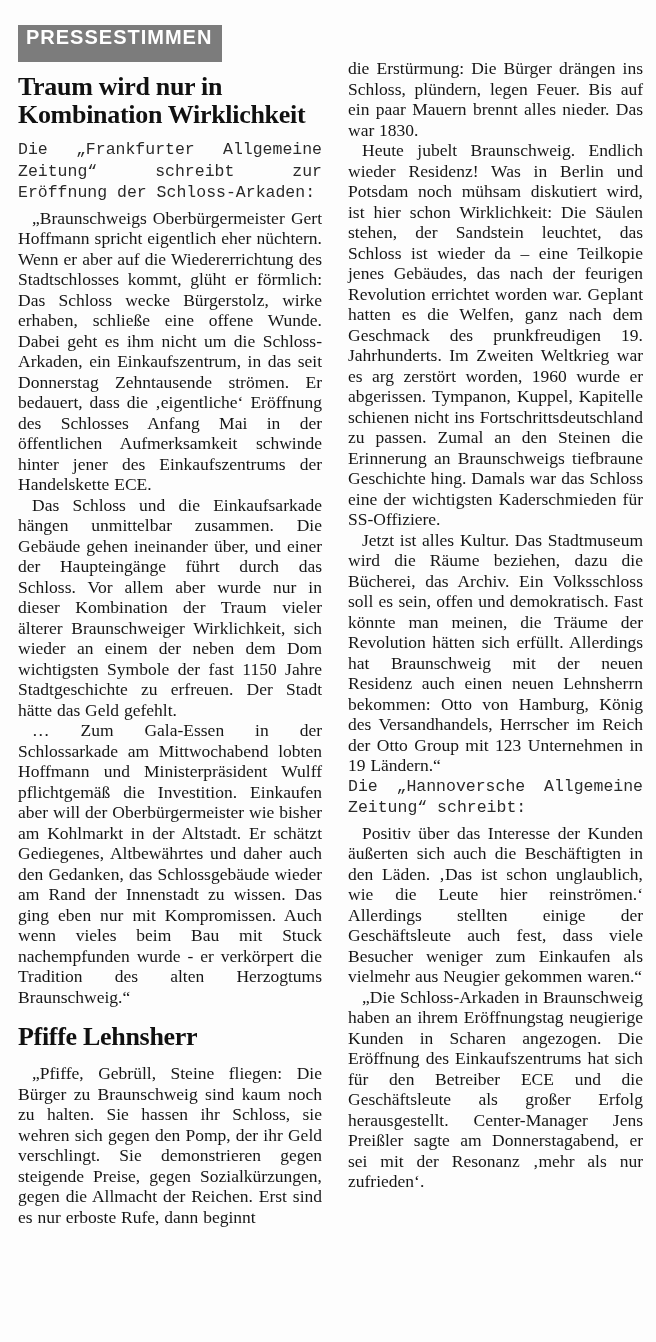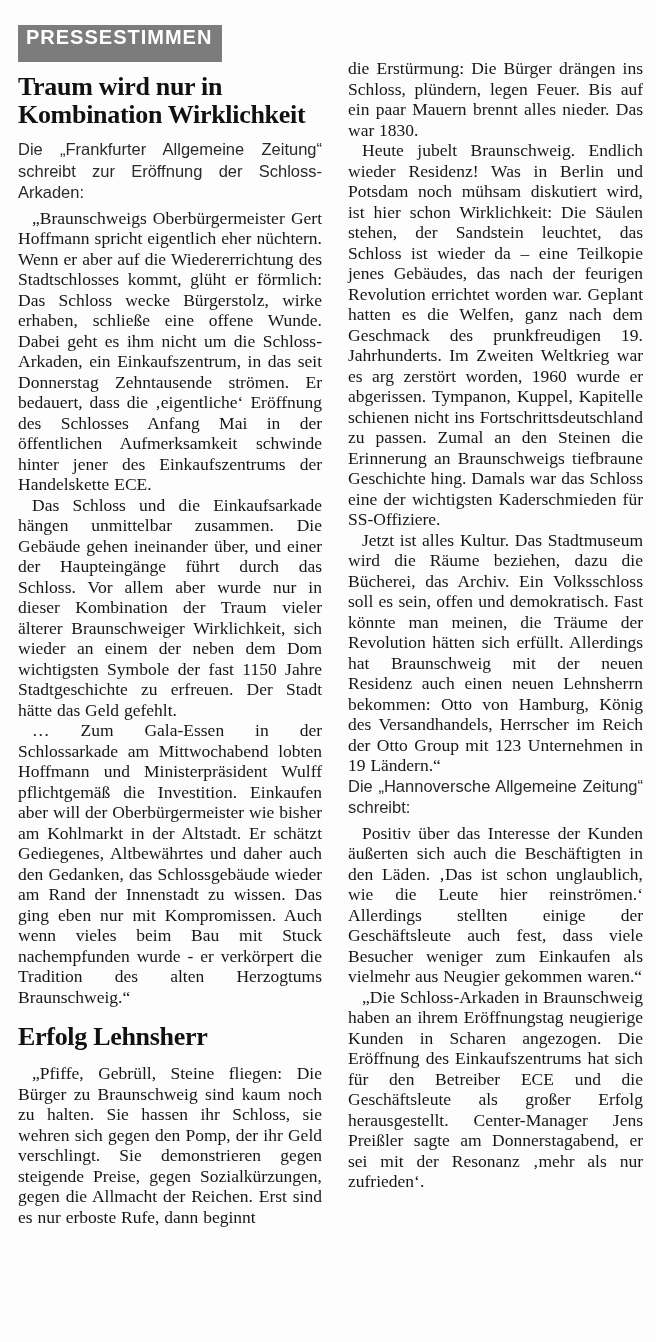--- a/index.html
+++ b/index.html
@@ -37,21 +37,21 @@
     font-weight: bold;
     font-size: 26px;
     line-height: 28px;
     letter-spacing: -0.3px;
     color: #111111;
   }
   .col-left h1.headline { margin: 11px 0 10px 0; }
   h2.headline { margin: 16px 0 12px 0; }
 
   p.source-line {
-    font-family: Liberation Sans, sans-serif;
+    font-family: Liberation Mono, monospace;
     font-size: 16.5px;
     line-height: 21.5px;
     text-align: justify;
     color: #2a2a2a;
     margin-bottom: 4px;
     hyphens: auto;
     -webkit-hyphens: auto;
   }
 
   p.body-para {
@@ -79,21 +79,21 @@
 
     <article>
       <h1 class="headline">Traum wird nur in Kombination Wirklichkeit</h1>
       <p class="source-line">Die „Frankfurter Allgemeine Zeitung“ schreibt zur Eröffnung der Schloss-Arkaden:</p>
       <p class="body-para indented">„Braunschweigs Oberbürgermeister Gert Hoffmann spricht eigentlich eher nüchtern. Wenn er aber auf die Wiedererrichtung des Stadtschlosses kommt, glüht er förmlich: Das Schloss wecke Bürgerstolz, wirke erhaben, schließe eine offene Wunde. Dabei geht es ihm nicht um die Schloss-Arkaden, ein Einkaufszentrum, in das seit Donnerstag Zehntausende strömen. Er bedauert, dass die ‚eigentliche‘ Eröffnung des Schlosses Anfang Mai in der öffentlichen Aufmerksamkeit schwinde hinter jener des Einkaufszentrums der Handelskette ECE.</p>
       <p class="body-para indented">Das Schloss und die Einkaufsarkade hängen unmittelbar zusammen. Die Gebäude gehen ineinander über, und einer der Haupteingänge führt durch das Schloss. Vor allem aber wurde nur in dieser Kombination der Traum vieler älterer Braunschweiger Wirklichkeit, sich wieder an einem der neben dem Dom wichtigsten Symbole der fast 1150 Jahre Stadtgeschichte zu erfreuen. Der Stadt hätte das Geld gefehlt.</p>
       <p class="body-para indented">… Zum Gala-Essen in der Schlossarkade am Mittwochabend lobten Hoffmann und Ministerpräsident Wulff pflichtgemäß die Investition. Einkaufen aber will der Oberbürgermeister wie bisher am Kohlmarkt in der Altstadt. Er schätzt Gediegenes, Altbewährtes und daher auch den Gedanken, das Schlossgebäude wieder am Rand der Innenstadt zu wissen. Das ging eben nur mit Kompromissen. Auch wenn vieles beim Bau mit Stuck nachempfunden wurde - er verkörpert die Tradition des alten Herzogtums Braunschweig.“</p>
     </article>
 
     <article>
-      <h2 class="headline">Erfolg Lehnsherr</h2>
+      <h2 class="headline">Pfiffe Lehnsherr</h2>
       <p class="body-para indented">„Pfiffe, Gebrüll, Steine fliegen: Die Bürger zu Braunschweig sind kaum noch zu halten. Sie hassen ihr Schloss, sie wehren sich gegen den Pomp, der ihr Geld verschlingt. Sie demonstrieren gegen steigende Preise, gegen Sozialkürzungen, gegen die Allmacht der Reichen. Erst sind es nur erboste Rufe, dann beginnt</p>
     </article>
 
   </div>
 
   <div class="col col-right">
 
     <section>
       <p class="body-para">die Erstürmung: Die Bürger drängen ins Schloss, plündern, legen Feuer. Bis auf ein paar Mauern brennt alles nieder. Das war 1830.</p>
       <p class="body-para indented">Heute jubelt Braunschweig. Endlich wieder Residenz! Was in Berlin und Potsdam noch mühsam diskutiert wird, ist hier schon Wirklichkeit: Die Säulen stehen, der Sandstein leuchtet, das Schloss ist wieder da – eine Teilkopie jenes Gebäudes, das nach der feurigen Revolution errichtet worden war. Geplant hatten es die Welfen, ganz nach dem Geschmack des prunkfreudigen 19. Jahrhunderts. Im Zweiten Weltkrieg war es arg zerstört worden, 1960 wurde er abgerissen. Tympanon, Kuppel, Kapitelle schienen nicht ins Fortschrittsdeutschland zu passen. Zumal an den Steinen die Erinnerung an Braunschweigs tiefbraune Geschichte hing. Damals war das Schloss eine der wichtigsten Kaderschmieden für SS-Offiziere.</p>

